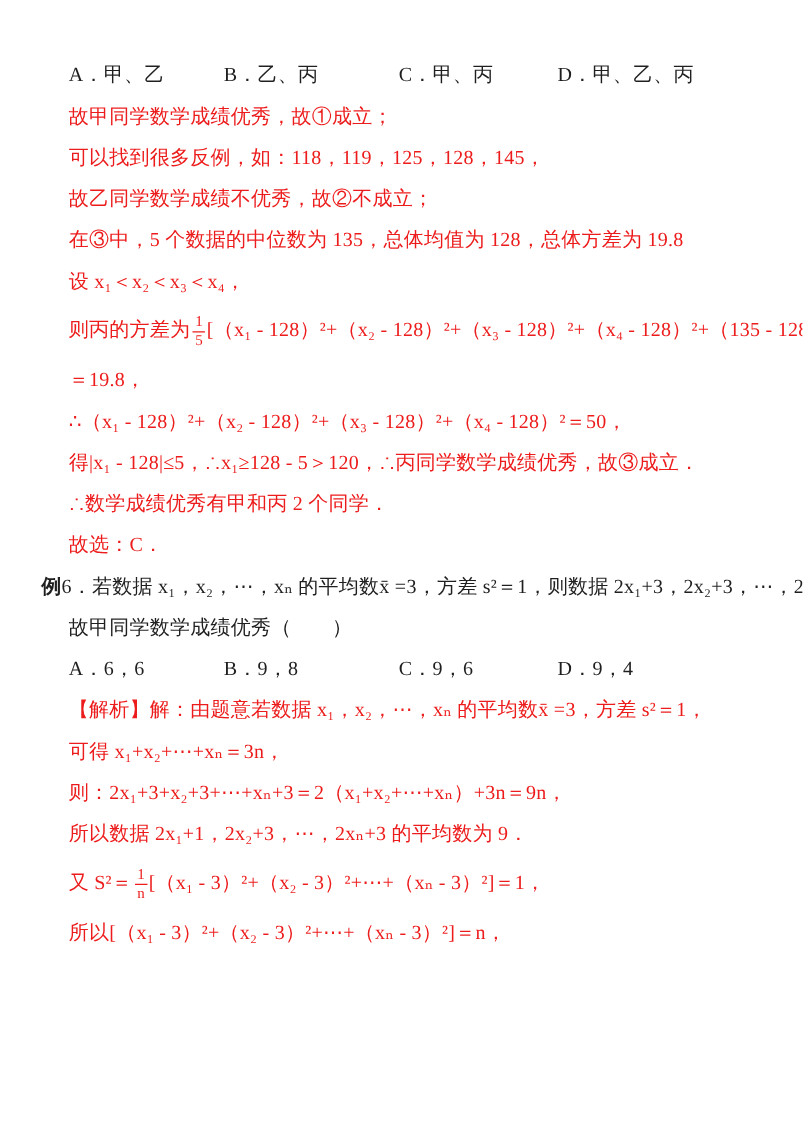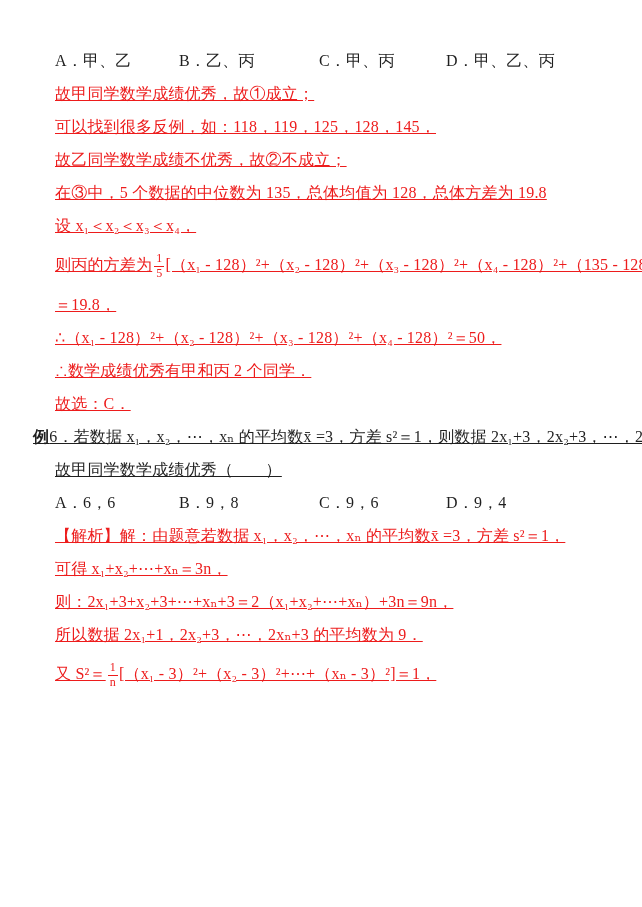--- a/index.html
+++ b/index.html
@@ -21,21 +21,20 @@
     width: 642px;
     height: 907px;
     padding: 44px 6px 0 55px;
     background: var(--bg);
   }
   .line {
     font-size: 16px;
     line-height: 33px;
     white-space: nowrap;
     letter-spacing: 0.2px;
-    text-decoration: underline;
   }
   .red   { color: var(--red); }
   .black { color: var(--black); }
   .hang  { margin-left: -22px; }
   .frac-line { line-height: 46px; }
   .opt { display: inline-block; }
   .opt:nth-child(1) { width: 124px; }
   .opt:nth-child(2) { width: 140px; }
   .opt:nth-child(3) { width: 127px; }
   .bold { font-weight: bold; }
@@ -60,23 +59,25 @@
 <div class="page">
     <div class="line black"><span class="opt">A．甲、乙</span><span class="opt">B．乙、丙</span><span class="opt">C．甲、丙</span><span class="opt">D．甲、乙、丙</span></div>
     <div class="line red">故甲同学数学成绩优秀，故①成立；</div>
     <div class="line red">可以找到很多反例，如：118，119，125，128，145，</div>
     <div class="line red">故乙同学数学成绩不优秀，故②不成立；</div>
     <div class="line red">在③中，5 个数据的中位数为 135，总体均值为 128，总体方差为 19.8</div>
     <div class="line red">设 x₁＜x₂＜x₃＜x₄，</div>
     <div class="line red frac-line">则丙的方差为<span class="frac"><span class="num">1</span><span class="den">5</span></span>[（x₁ - 128）²+（x₂ - 128）²+（x₃ - 128）²+（x₄ - 128）²+（135 - 128）²]</div>
     <div class="line red">＝19.8，</div>
     <div class="line red">∴（x₁ - 128）²+（x₂ - 128）²+（x₃ - 128）²+（x₄ - 128）²＝50，</div>
+    <div class="line red">得|x₁ - 128|≤5，∴x₁≥128 - 5＞120，∴丙同学数学成绩优秀，故③成立．</div>
     <div class="line red">∴数学成绩优秀有甲和丙 2 个同学．</div>
     <div class="line red">故选：C．</div>
     <div class="line black hang"><span class="bold">例</span>6．若数据 x₁，x₂，⋯，xₙ 的平均数x̄ =3，方差 s²＝1，则数据 2x₁+3，2x₂+3，⋯，2xₙ+3 的</div>
     <div class="line black">故甲同学数学成绩优秀（　　）</div>
     <div class="line black"><span class="opt">A．6，6</span><span class="opt">B．9，8</span><span class="opt">C．9，6</span><span class="opt">D．9，4</span></div>
     <div class="line red">【解析】解：由题意若数据 x₁，x₂，⋯，xₙ 的平均数x̄ =3，方差 s²＝1，</div>
     <div class="line red">可得 x₁+x₂+⋯+xₙ＝3n，</div>
     <div class="line red">则：2x₁+3+x₂+3+⋯+xₙ+3＝2（x₁+x₂+⋯+xₙ）+3n＝9n，</div>
     <div class="line red">所以数据 2x₁+1，2x₂+3，⋯，2xₙ+3 的平均数为 9．</div>
     <div class="line red frac-line">又 S²＝<span class="frac"><span class="num">1</span><span class="den">n</span></span>[（x₁ - 3）²+（x₂ - 3）²+⋯+（xₙ - 3）²]＝1，</div>
+    <div class="line red">所以[（x₁ - 3）²+（x₂ - 3）²+⋯+（xₙ - 3）²]＝n，</div>
   </div>
 
 </body></html>

